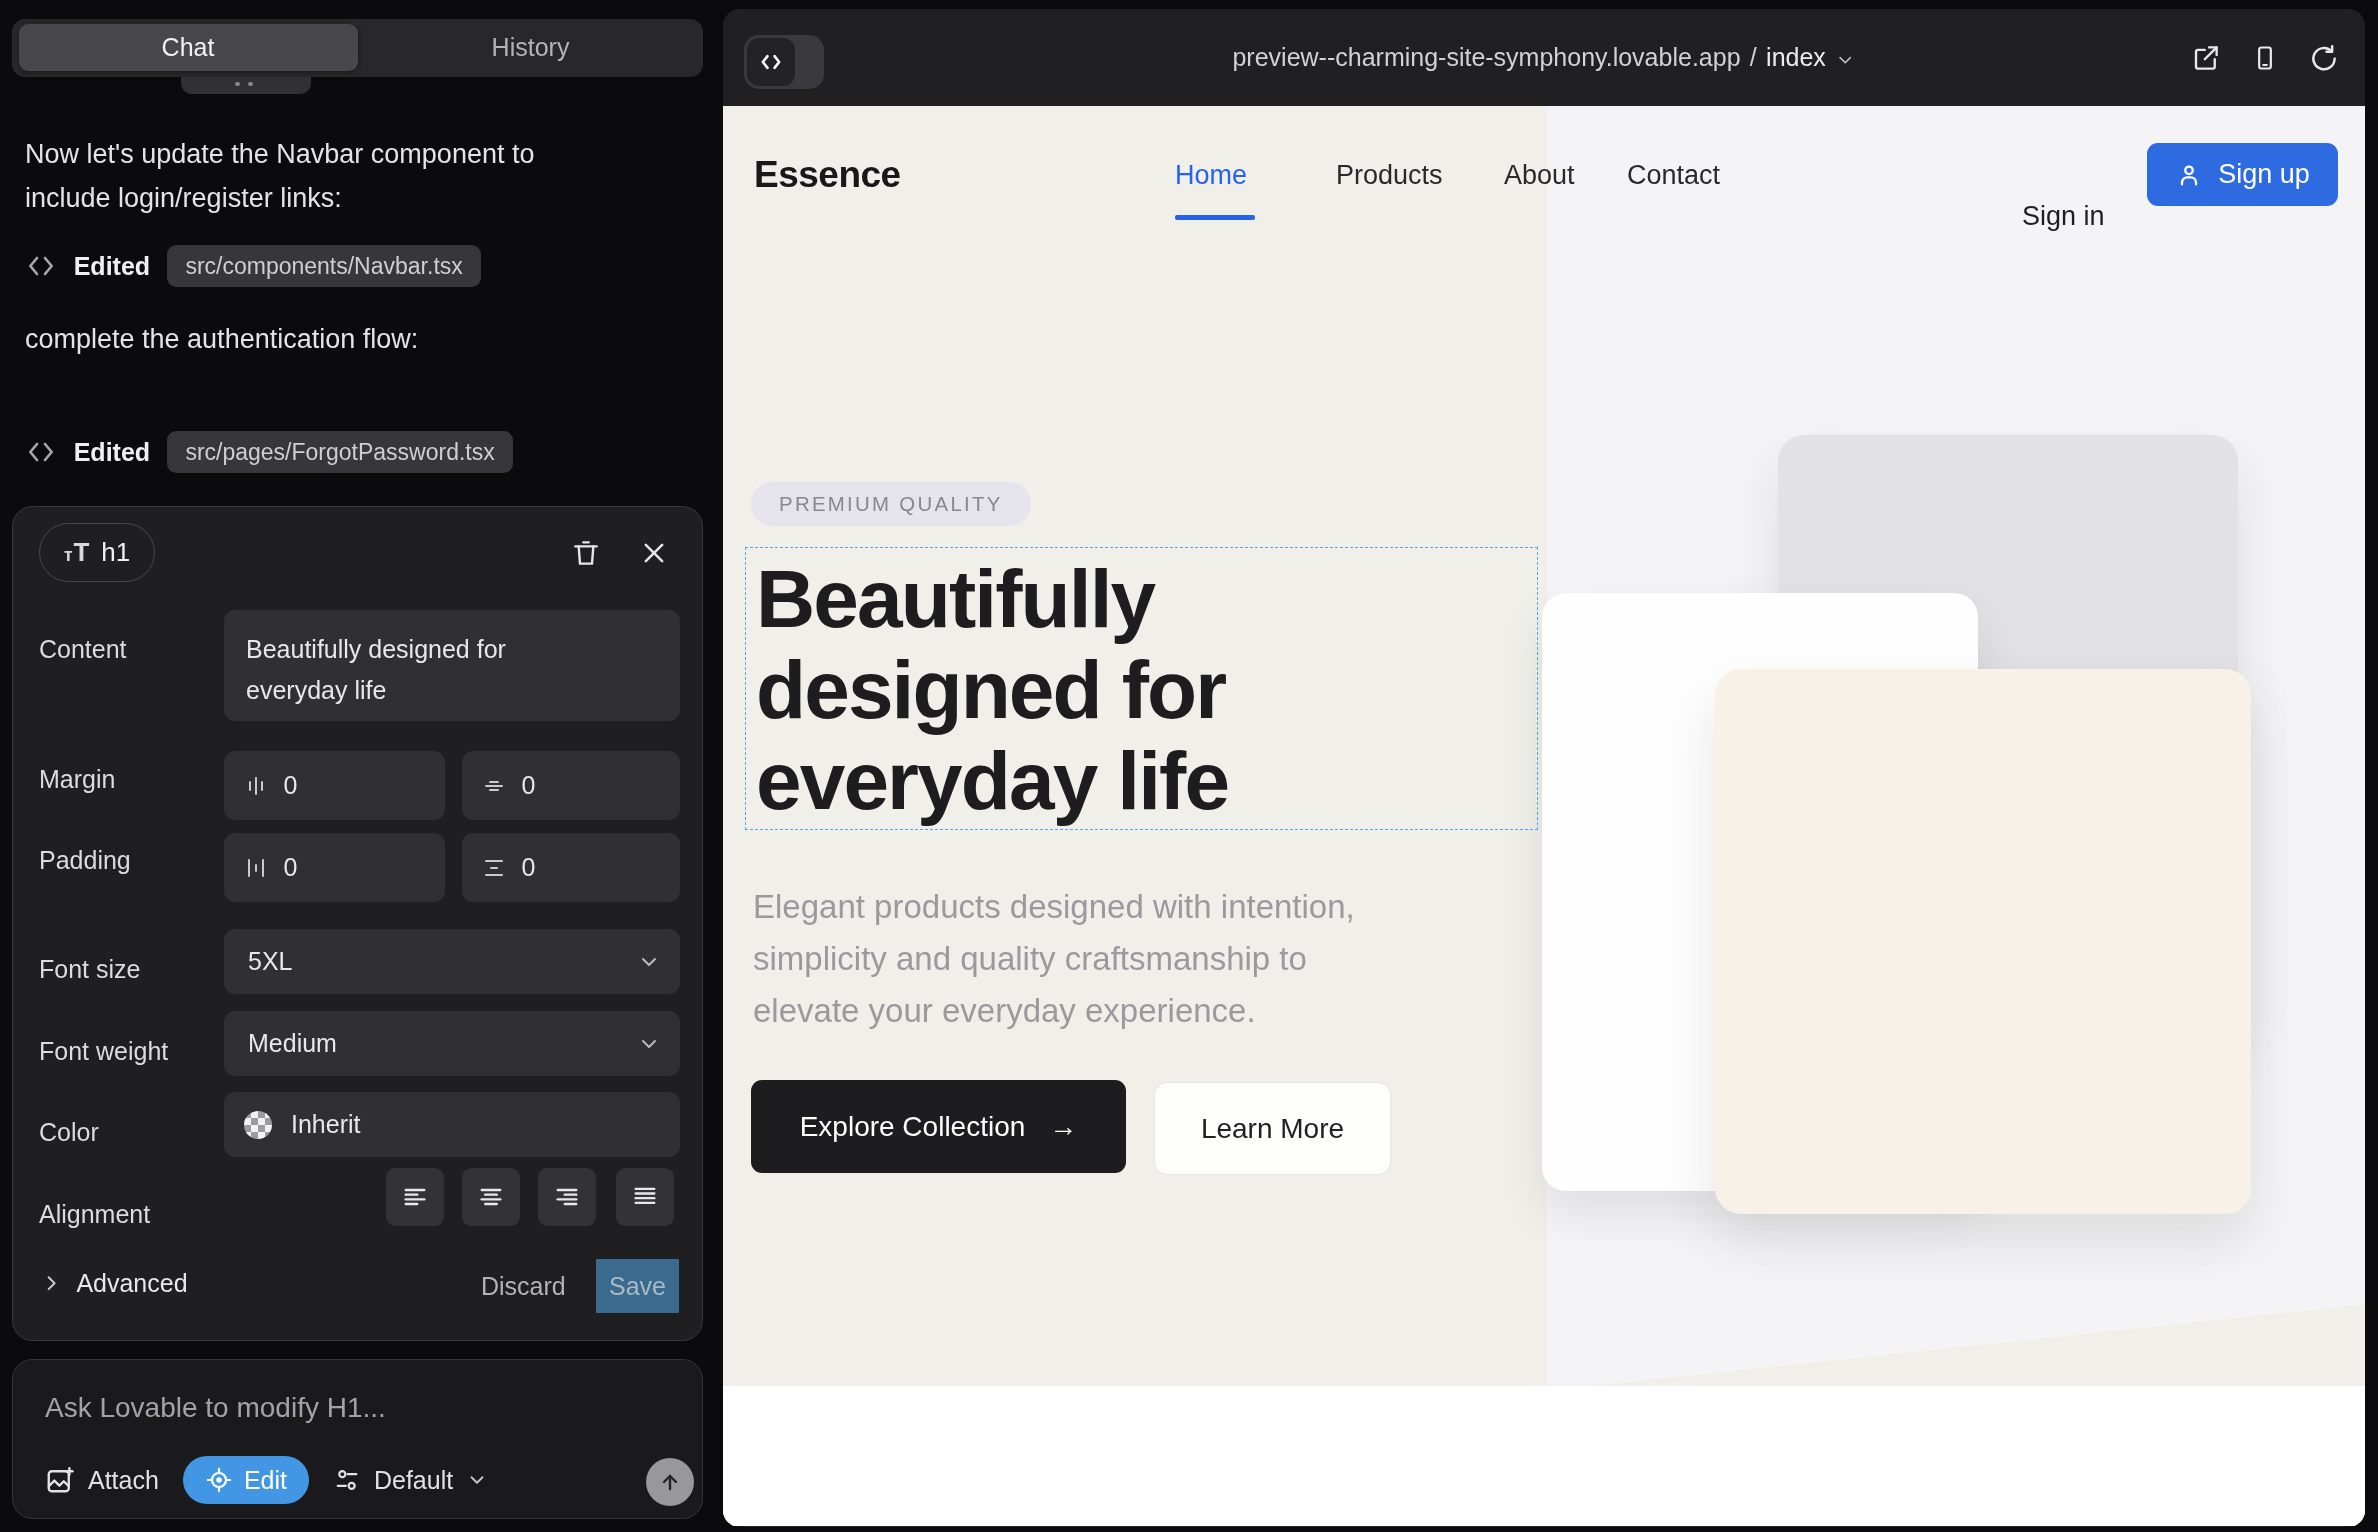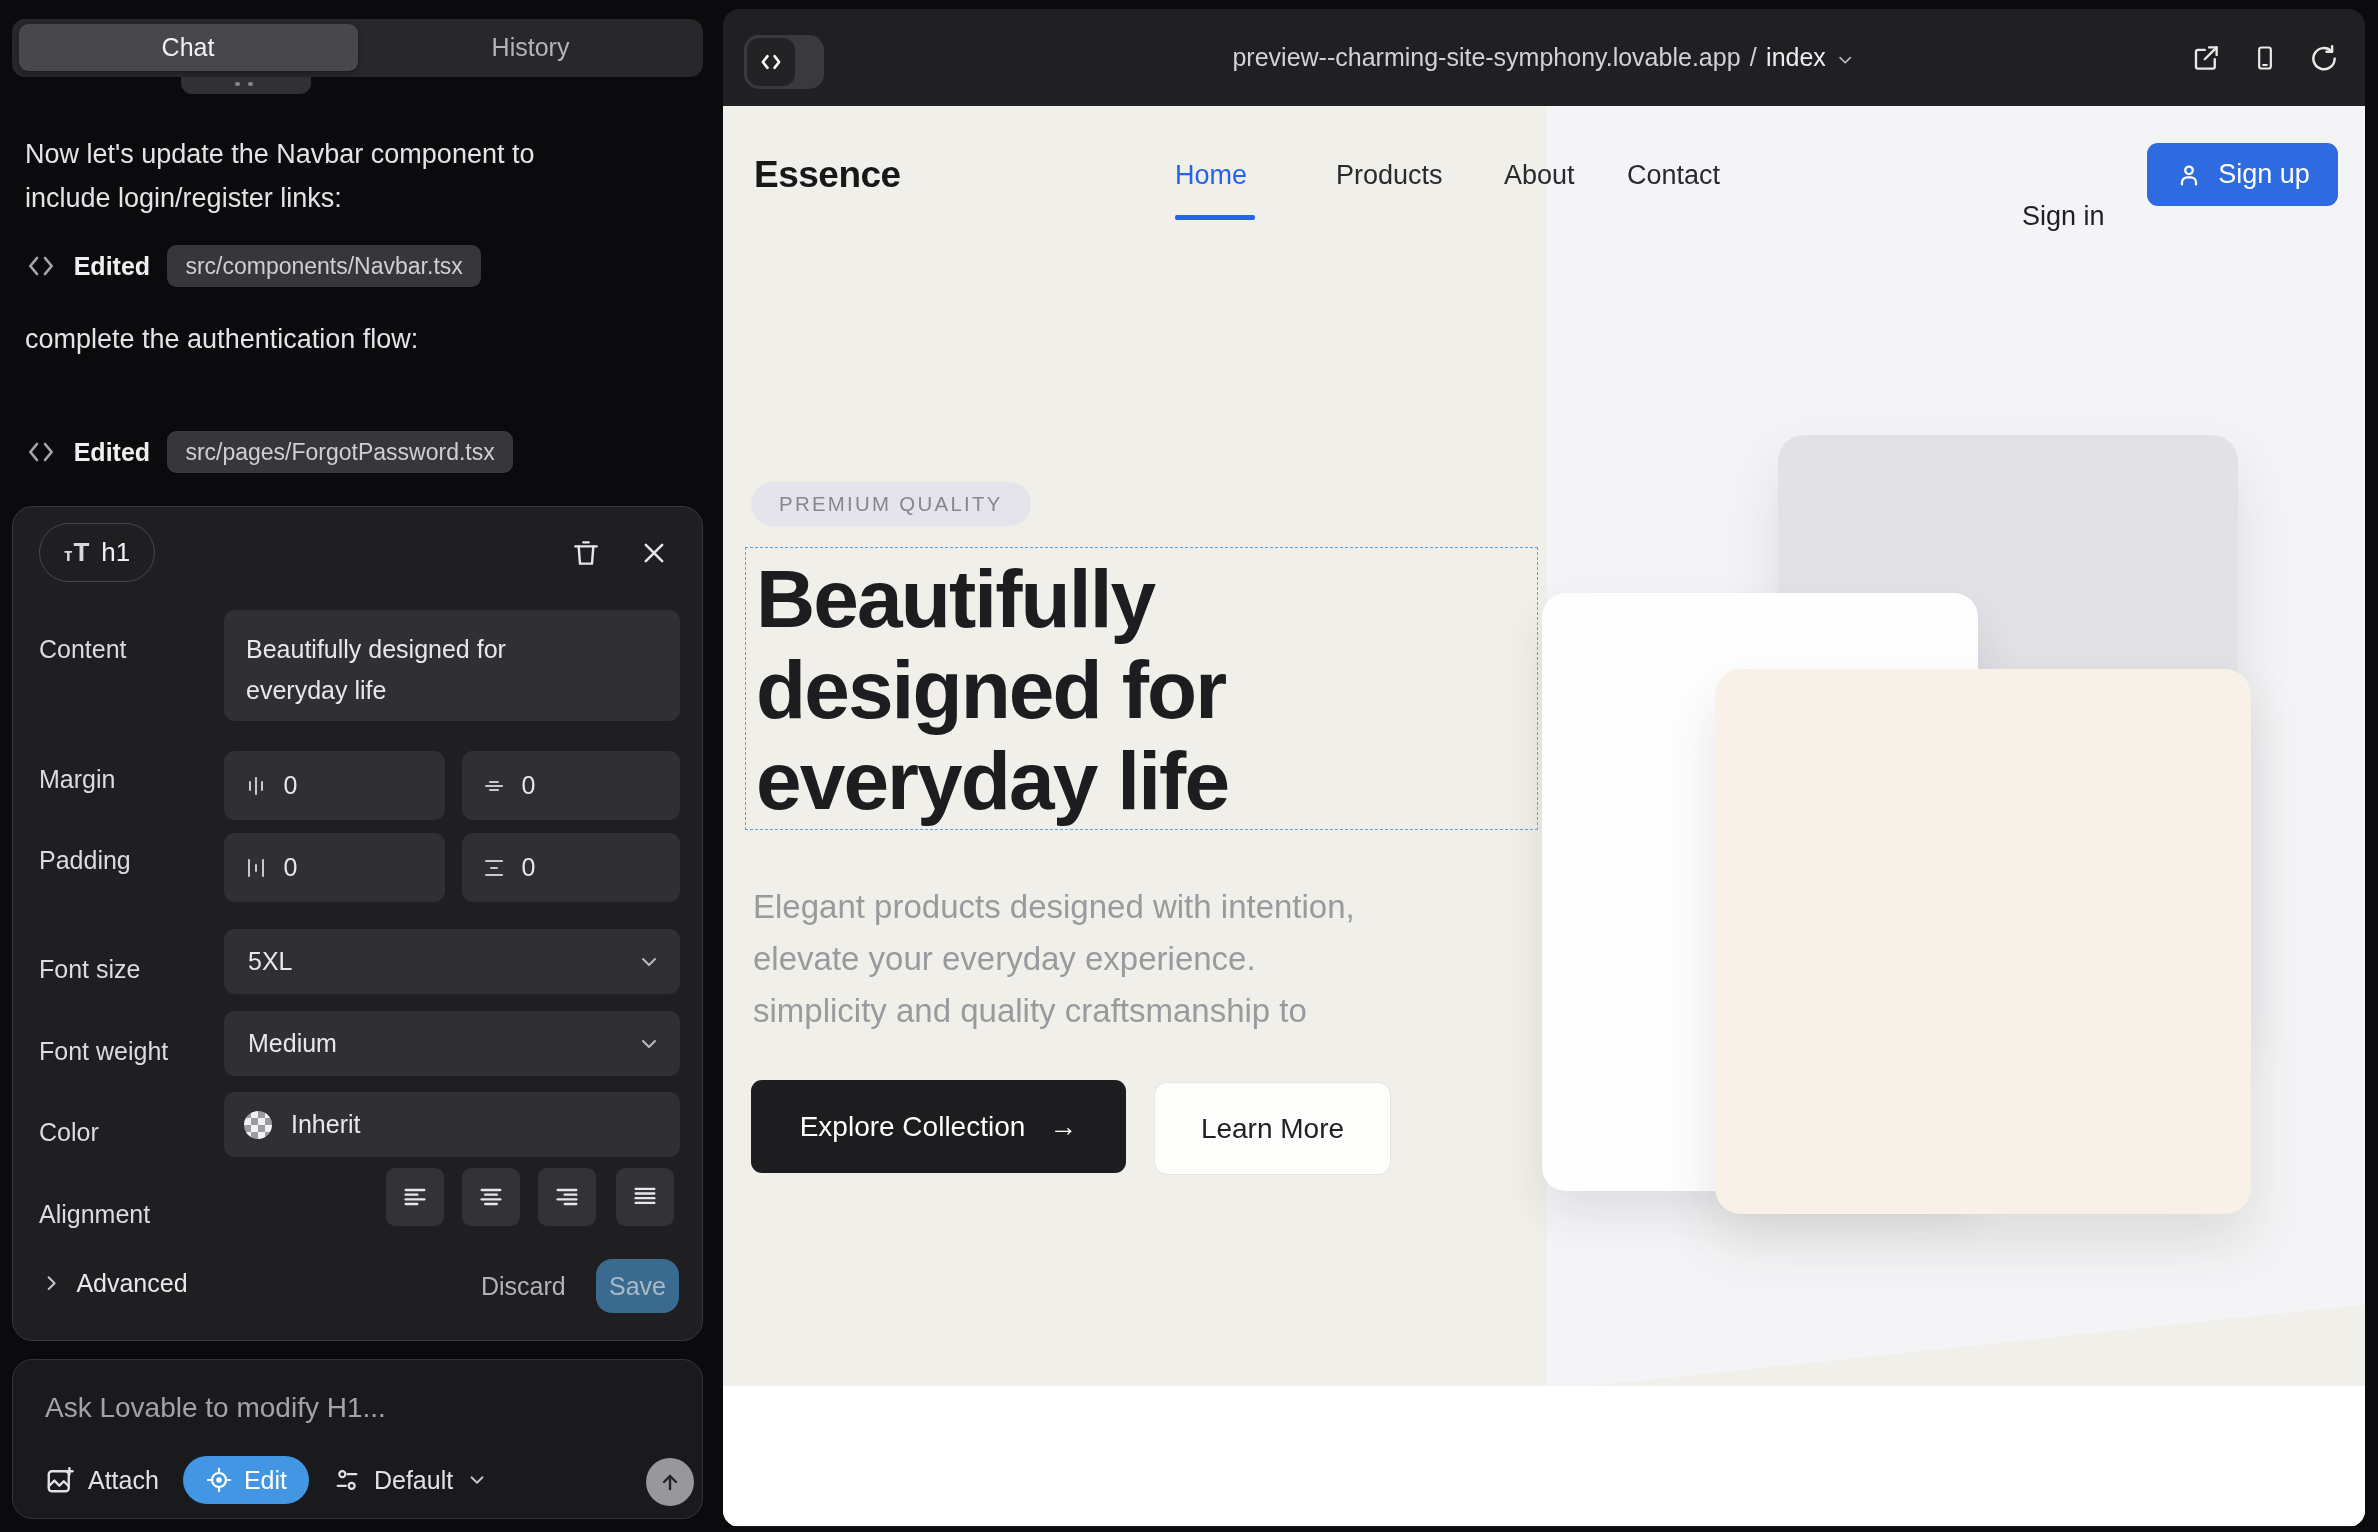--- a/index.html
+++ b/index.html
@@ -29,21 +29,21 @@
   .type-ico { color:#d9d9dc; font-weight:700; letter-spacing:0.9px;text-align:right; }
   .type-ico .sm { font-size:17.6px; } .type-ico .lg { font-size:26px; }
   .icon-btn { width:41px; height:41px; display:flex; align-items:center; justify-content:center; color:#e6e6e9; }
   .row-label { left:26px; color:#dcdcdf; font-size:25px; font-weight:500; }
   .field { background:#303034; border-radius:11px; color:#e8e8ea; font-size:25px; display:flex; align-items:center; }
   .field .ico { color:#c9c9ce; margin:0 15px 0 20.4px; display:flex; }
   .chev { position:absolute; right:18.6px; color:#b9b9be; display:flex; }
   .swatch { width:28px; height:28px; border-radius:50%; margin:0 18.6px 0 20.4px;
     background:repeating-conic-gradient(#f2f2f4 0% 25%, #9b9ba1 25% 50%); background-size:14px 14px; }
   .align-btn { width:58px; height:58px; background:#333337; border-radius:9.3px; display:flex; align-items:center; justify-content:center; color:#e8e8ea; }
-  .save-btn { left:583px; top:752px; width:83px; height:54px; background:#3a6a8e; border-radius:16px;
+  .save-btn { left:583px; top:752px; width:83px; height:54px; background:#3a6a8e; border-radius:1px;
     color:#a9b9c5; font-size:25px; display:flex; align-items:center; justify-content:center; }
   .discard { color:#b3b3b7; font-size:25px; }
   .advanced { color:#e8e8ea; font-size:25px; font-weight:500; }
 
   .prompt { left:12px; top:1359px; width:691px; height:160px; background:#1a1a1d; border:1.9px solid #353538; border-radius:20.4px; }
   .placeholder { left:32px; top:32px; color:#a2a2a8; font-size:28px; }
   .prompt-row { left:32px; top:96px; display:flex; align-items:center; gap:24px; color:#e2e2e5; font-size:25px; }
   .edit-pill { background:#4296e3; border-radius:24px; height:48px; padding:8px 22px; display:flex; align-items:center; gap:11px; color:#fff; }
   .send { left:633px; top:98px; width:48px; height:48px; border-radius:50%; background:#98989c; display:flex; align-items:center; justify-content:center; color:#232327; }
 
@@ -420,22 +420,22 @@
 
       <div class="abs dashed"></div>
       <div class="abs h1">
         <div>Beautifully</div>
         <div>designed for</div>
         <div>everyday life</div>
       </div>
 
       <div class="abs para">
         <div>Elegant products designed with intention,</div>
+        <div>simplicity and quality craftsmanship to</div>
         <div>elevate your everyday experience.</div>
-        <div>simplicity and quality craftsmanship to</div>
       </div>
 
       <div class="abs cta1">
         <span>Explore Collection</span>
         <span>→</span>
       </div>
       <div class="abs cta2">
         <span>Learn More</span>
       </div>
     </div>

